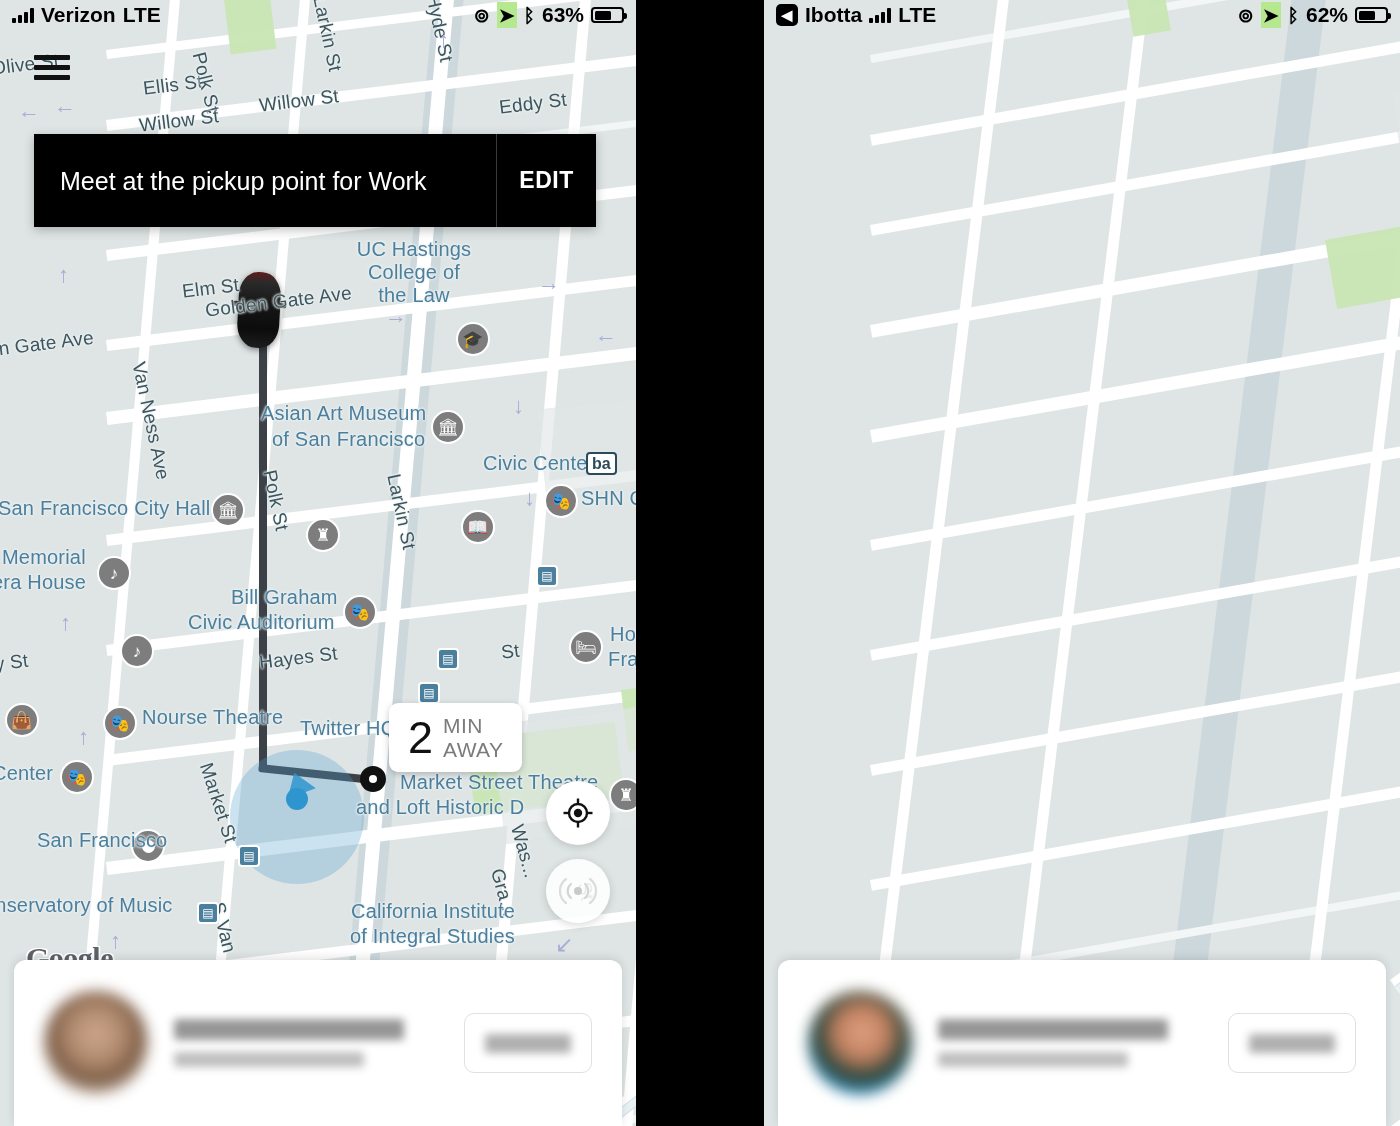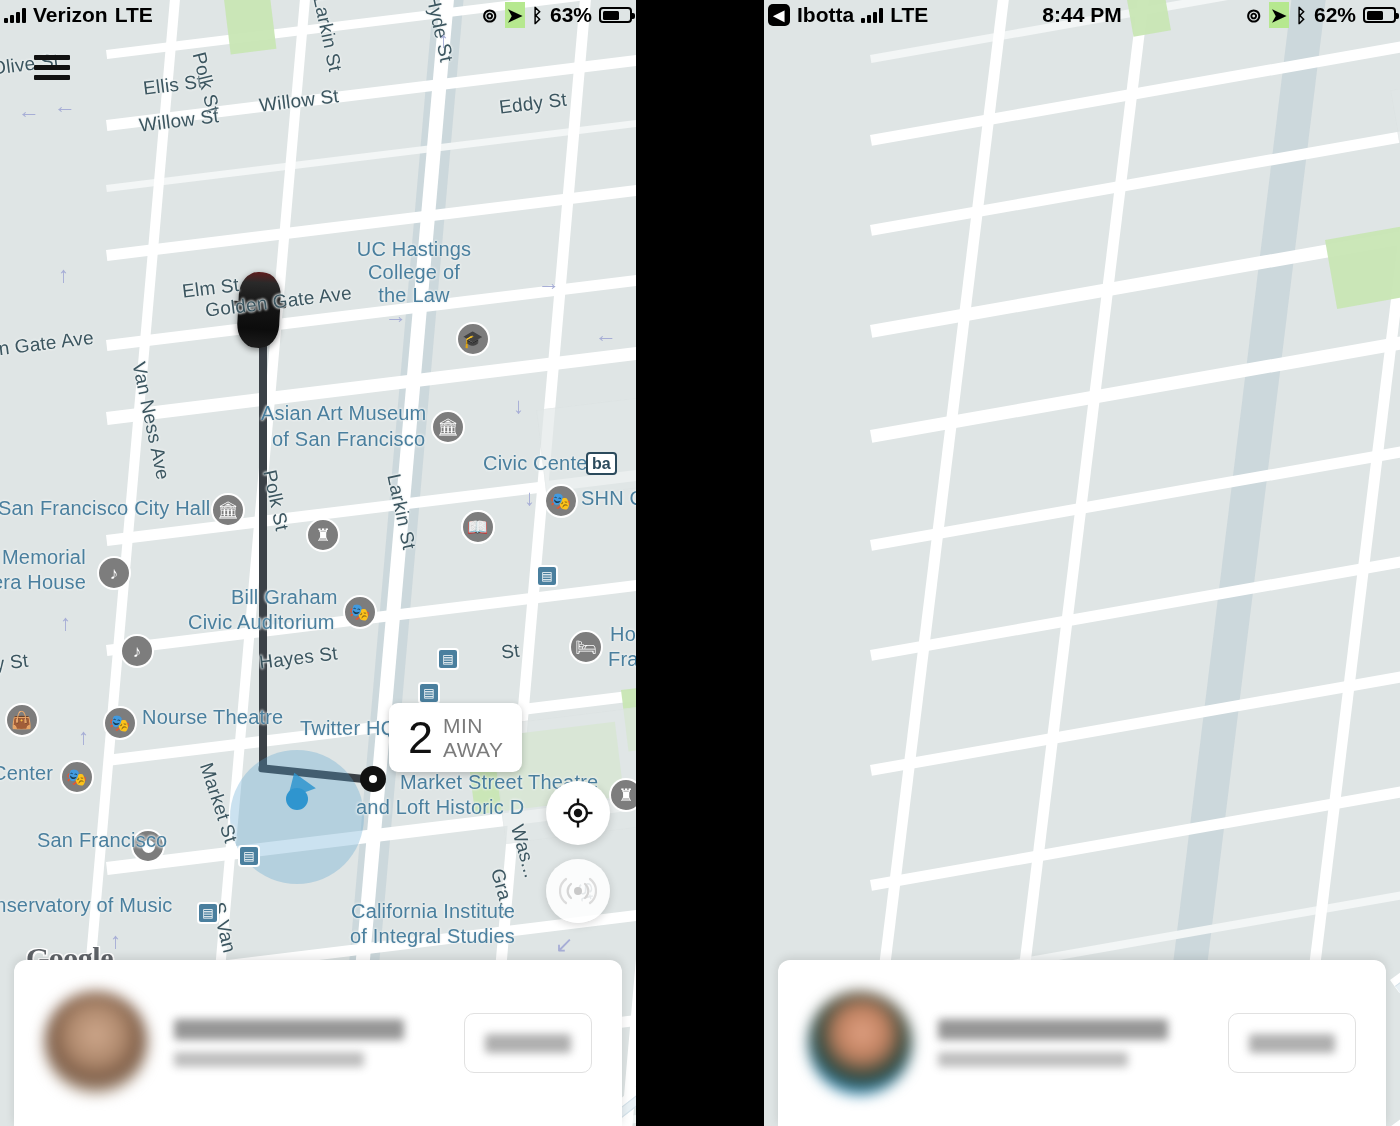--- a/index.html
+++ b/index.html
@@ -128,21 +128,21 @@
     position:relative;
   }
   .car .mirror{position:absolute;width:8px;height:5px;background:#111;top:30px;border-radius:2px;}
   .car .mirror.l{left:-6px;} .car .mirror.r{right:-6px;}
 
   
   .statusbar{
     position:absolute;top:0;left:0;right:0;height:30px;
     display:flex;align-items:center;
     font-size:21px;color:#000;font-weight:600;
-    padding:0 4px;z-index:40;
+    padding:0 12px;z-index:40;
     font-family:"Liberation Sans",sans-serif;
   }
   .sb-left{display:flex;align-items:center;gap:7px;}
   .sb-center{position:absolute;left:0;right:0;text-align:center;font-weight:600;pointer-events:none;}
   .sb-right{margin-left:auto;display:flex;align-items:center;gap:7px;z-index:2;}
   .bars{display:flex;align-items:flex-end;gap:2px;height:15px;}
   .bars i{display:block;width:4px;background:#000;border-radius:1px;}
   .bars i:nth-child(1){height:5px;} .bars i:nth-child(2){height:8px;}
   .bars i:nth-child(3){height:11px;} .bars i:nth-child(4){height:15px;}
   .back-chevron{
@@ -424,20 +424,24 @@
         <span>AWAY</span>
       </span>
     </div>
 
     <div class="hamburger" style="left:34px;top:55px;">
       <span></span>
       <span></span>
       <span></span>
     </div>
 
+    <div class="banner l">
+      <div class="msg">Meet at the pickup point for Work</div>
+      <div class="edit">EDIT</div>
+    </div>
 
     <div class="statusbar">
       <div class="sb-left">
         <span class="bars">
             <i></i>
             <i></i>
             <i></i>
             <i></i>
           </span>
         <span>Verizon</span>
@@ -509,21 +513,20 @@
         <span class="back-chevron">◀</span>
         <span>Ibotta</span>
         <span class="bars">
             <i></i>
             <i></i>
             <i></i>
             <i></i>
           </span>
         <span>LTE</span>
       </div>
-      <div class="sb-center">8:44 PM</div>
       <div class="sb-right">
         <span class="ic">⊚</span>
         <span class="loc-green">
             <span class="ic">➤</span>
           </span>
         <span class="ic">ᛒ</span>
         <span>62%</span>
         <span class="battery">
             <span class="fill" style="width:62%"></span>
           </span>

